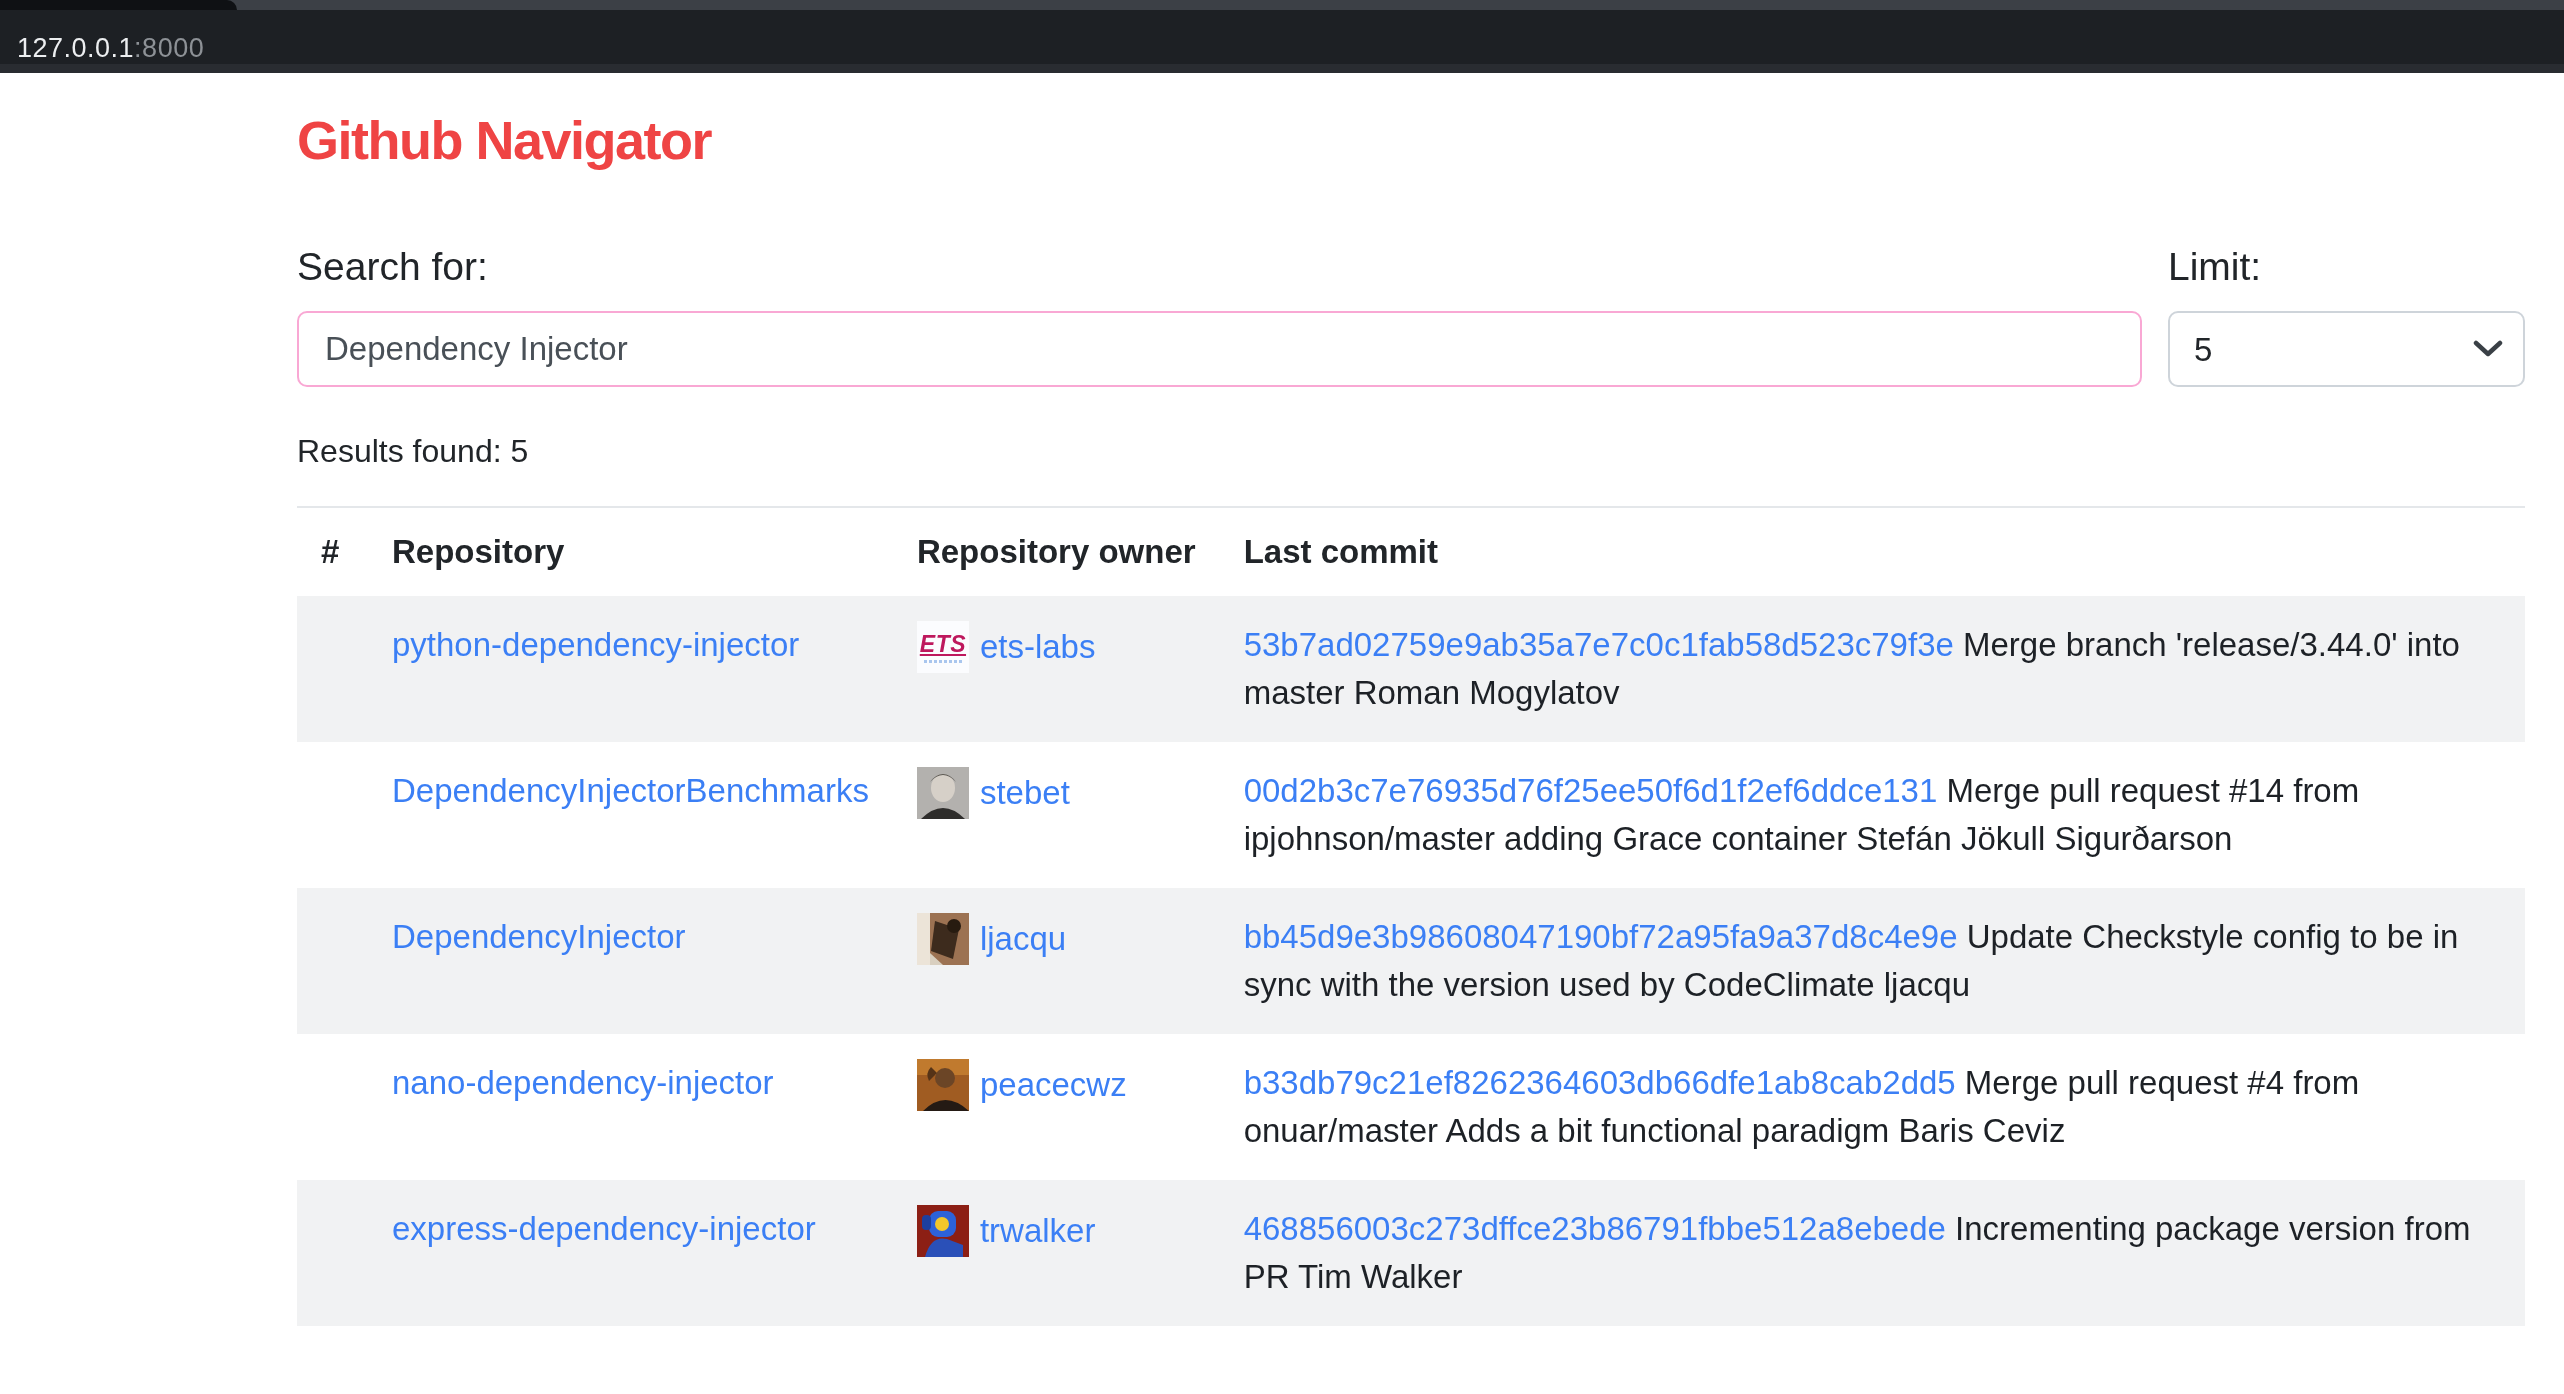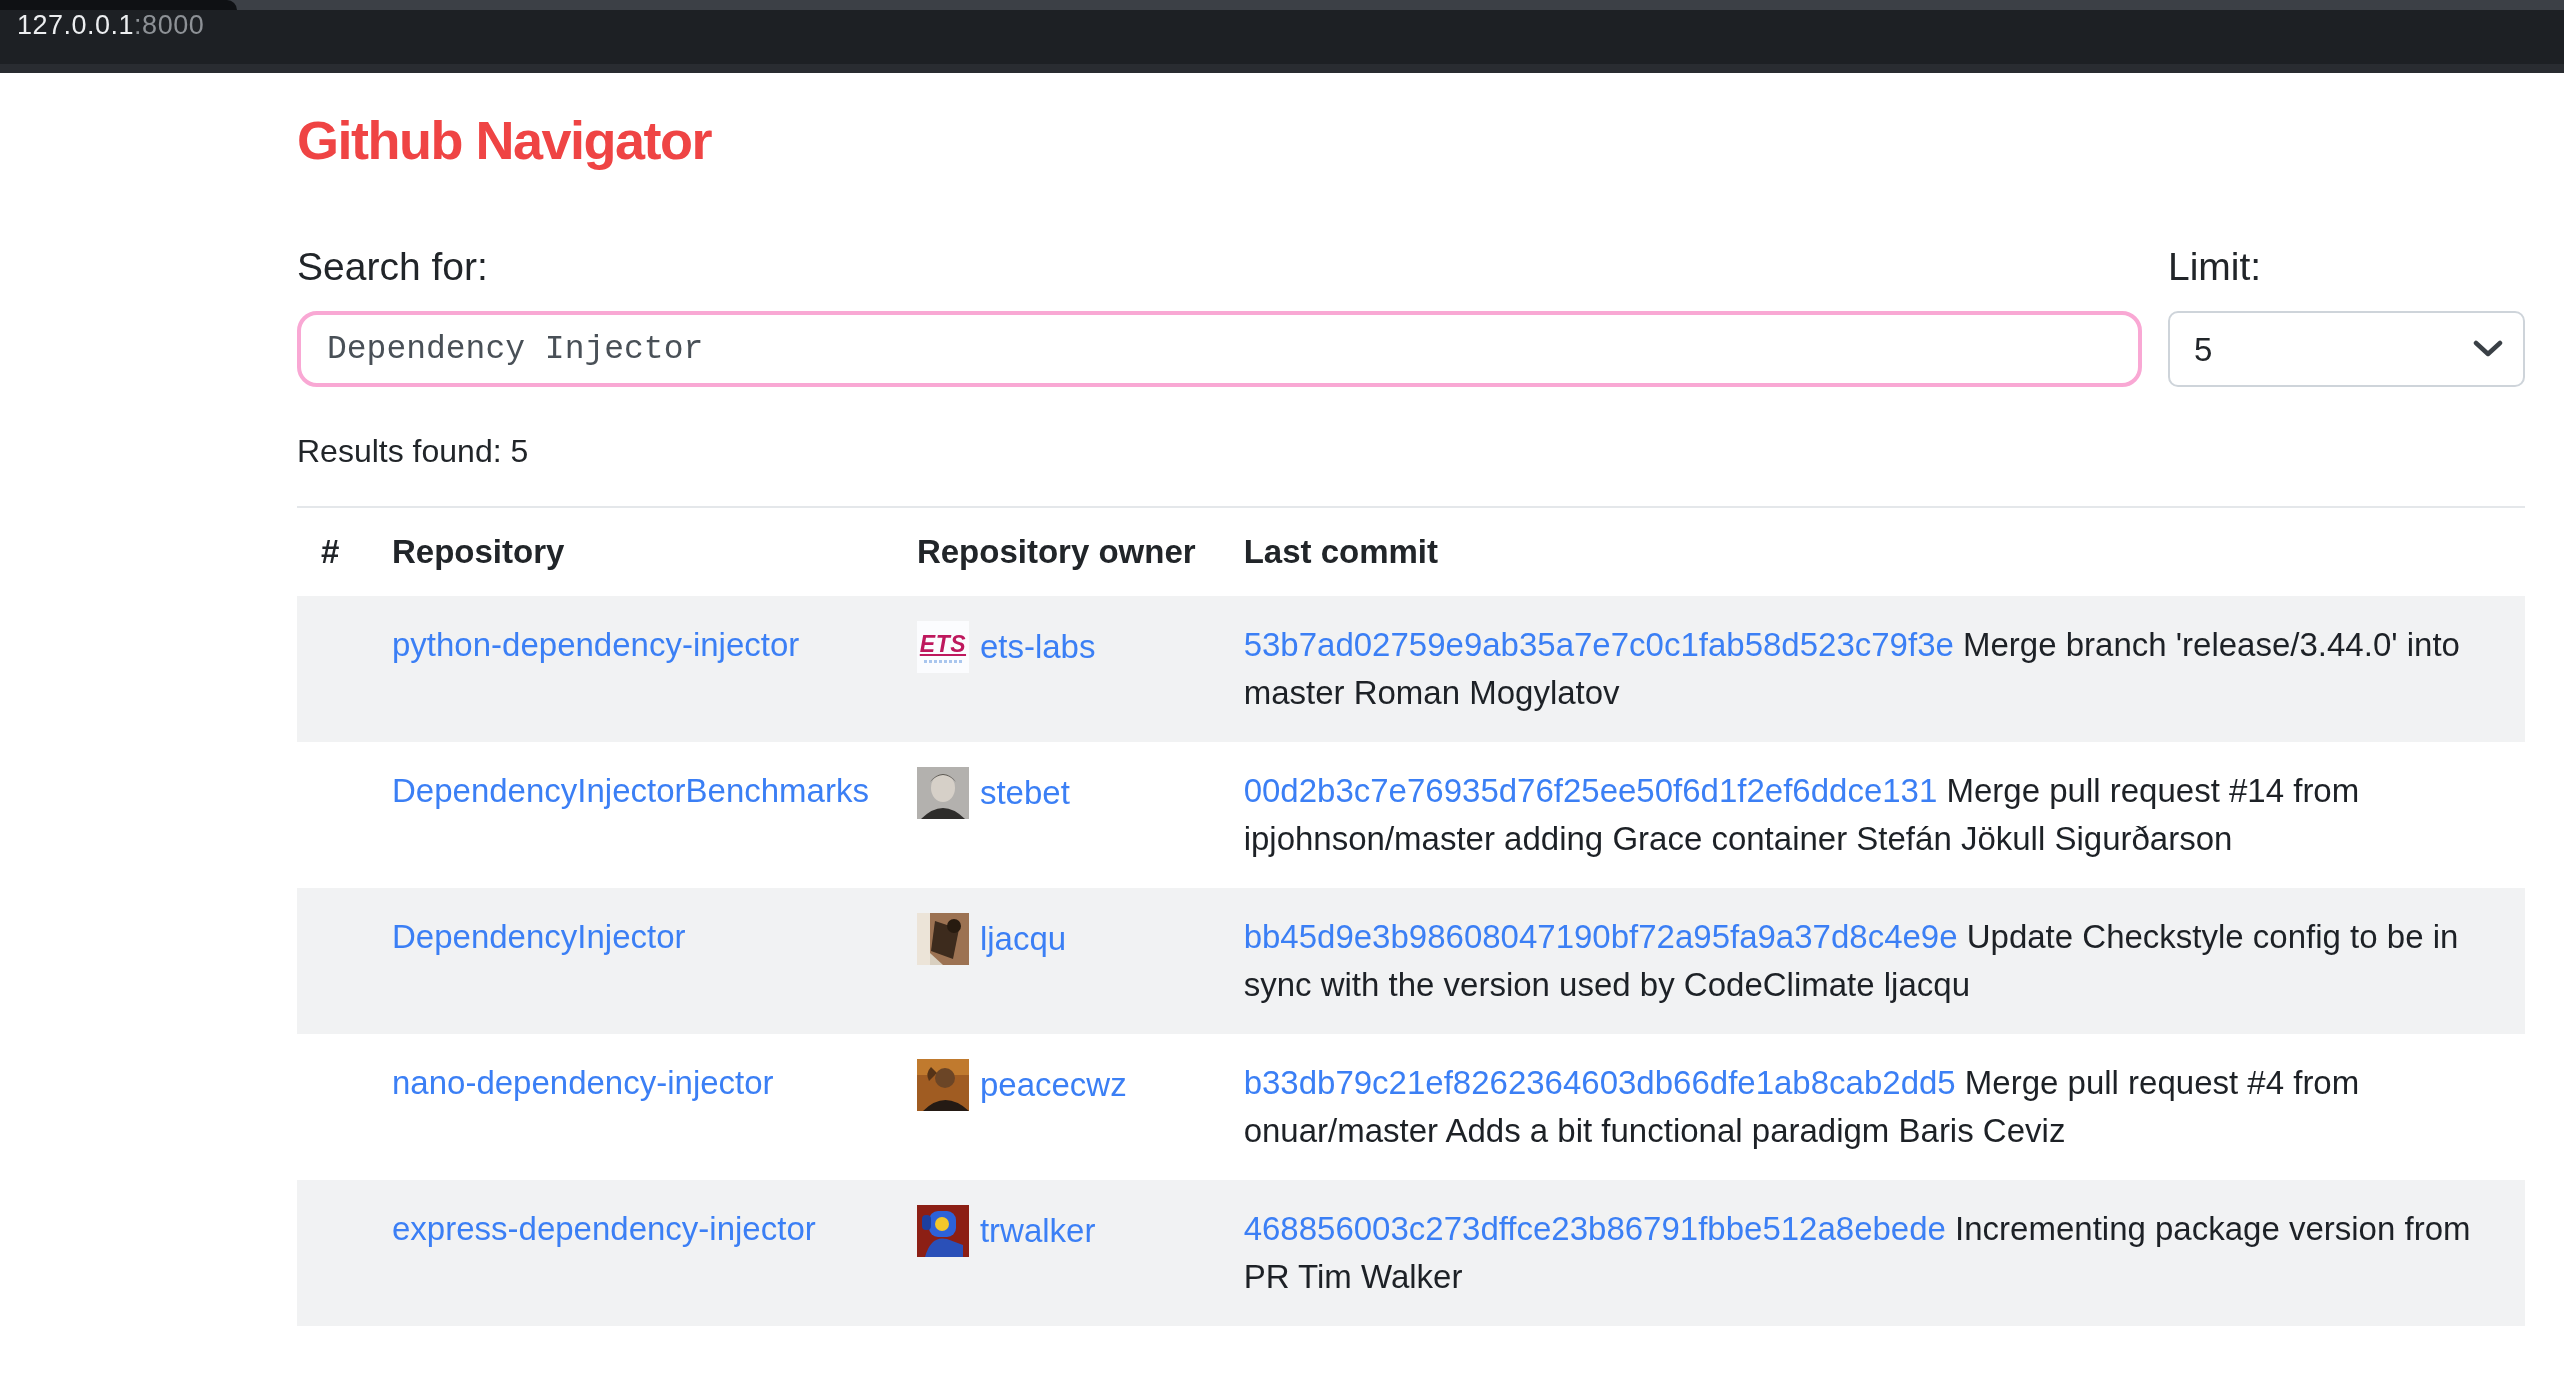--- a/index.html
+++ b/index.html
@@ -13,42 +13,42 @@
 
   
   .browser-bar { width: 100%; }
   .tab-strip { height: 10px; background: #3c4046; position: relative; }
   .active-tab-top {
     position: absolute; left: 0; top: 0; width: 237px; height: 10px;
     background: #0f1114; border-top-right-radius: 10px;
   }
   .address-bar {
     height: 54px; background: #1d2024;
-    display: flex; align-items: flex-start; padding-left: 17px;
+    display: flex; align-items: flex-end; padding-left: 17px;
     font-size: 27px; letter-spacing: 0.5px;
   }
   .url-host { color: #eceef0; }
   .url-port { color: #8d9196; }
   .bar-bottom { height: 9px; background: #292c31; }
 
   
   .content { margin-left: 297px; width: 2228px; }
   h1 {
     margin: 24px 0 16px; font-size: 54px; line-height: 86px;
     font-weight: 700; letter-spacing: -1.5px; color: #ef4444;
   }
 
   .search-form { margin-top: 62px; display: flex; align-items: flex-start; }
   .search-group { width: 1845px; }
   .limit-group { margin-left: 26px; flex: 1; }
   .field-label { display: block; font-size: 39px; color: #212529; margin-bottom: 22px; }
   .text-input {
-    width: 100%; height: 76px; border: 4px solid #f9a8d4; border-radius: 20px;
+    width: 100%; height: 76px; border: 2px solid #f9a8d4; border-radius: 10px;
     padding: 0 26px; font-size: 33px; color: #495057; background: #fff;
-    font-family: Liberation Mono, monospace; outline: none;
+    font-family: Liberation Sans, sans-serif; outline: none;
   }
   .select-wrap { position: relative; }
   .limit-select {
     width: 100%; height: 76px; border: 2px solid #ced4da; border-radius: 10px;
     padding: 0 24px; font-size: 33px; color: #212529; background: #fff;
     font-family: inherit; appearance: none; -webkit-appearance: none; -moz-appearance: none;
     outline: none;
   }
   .chevron {
     position: absolute; right: 22px; top: 50%; transform: translateY(-50%);

